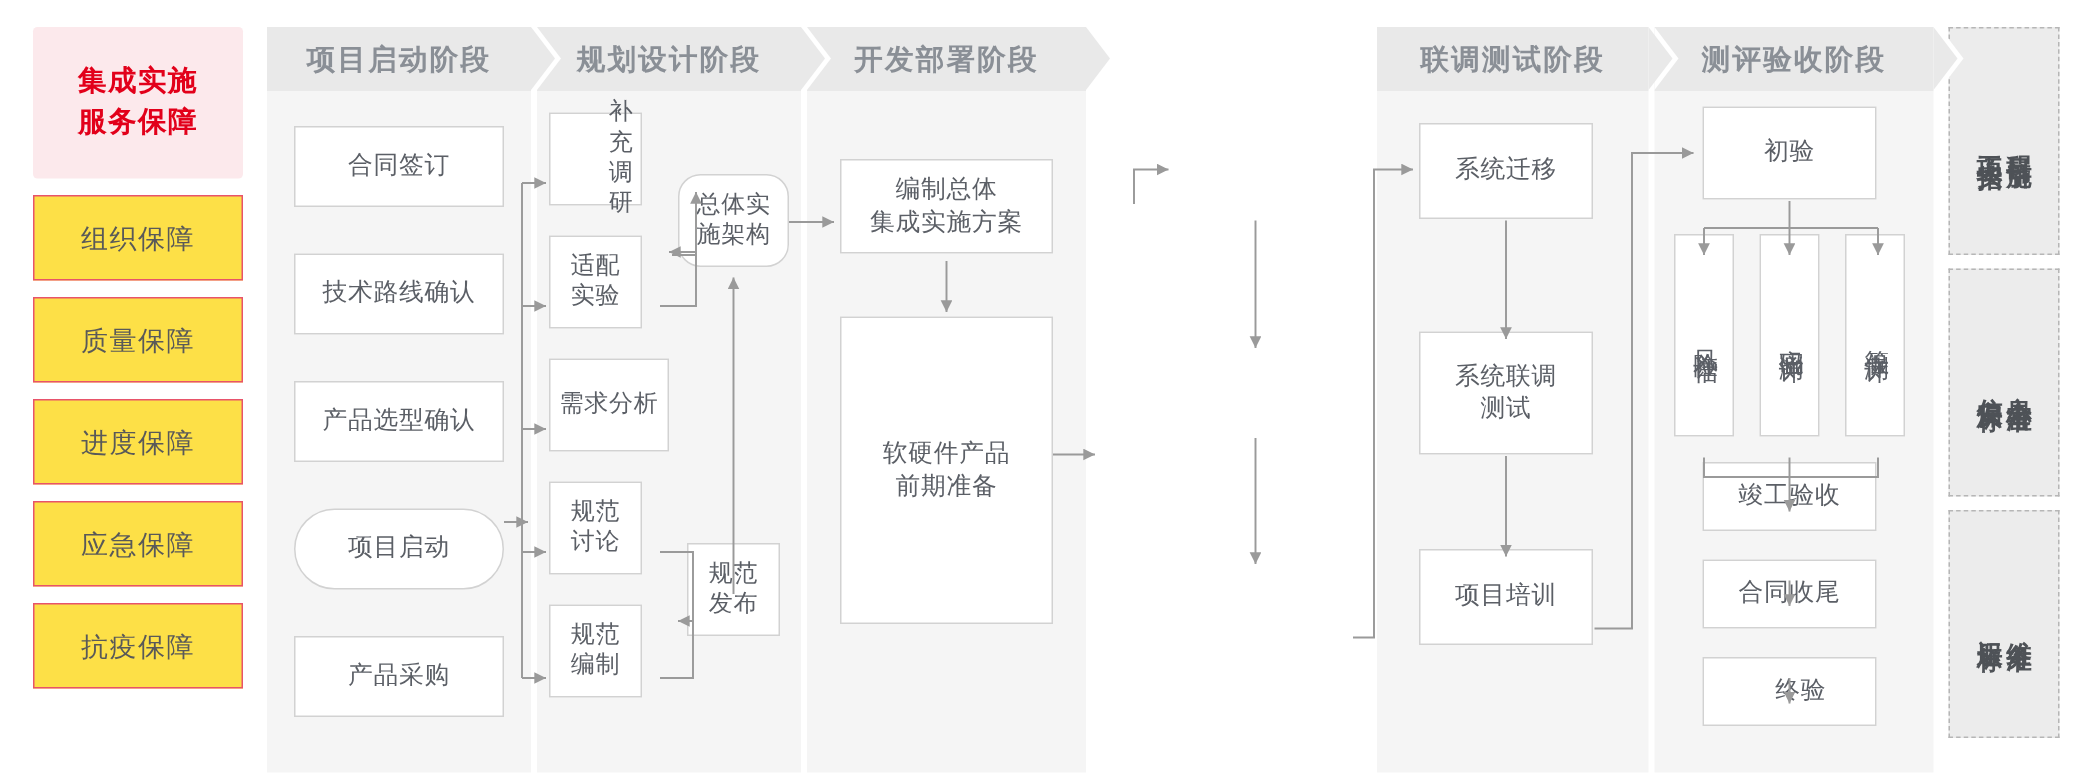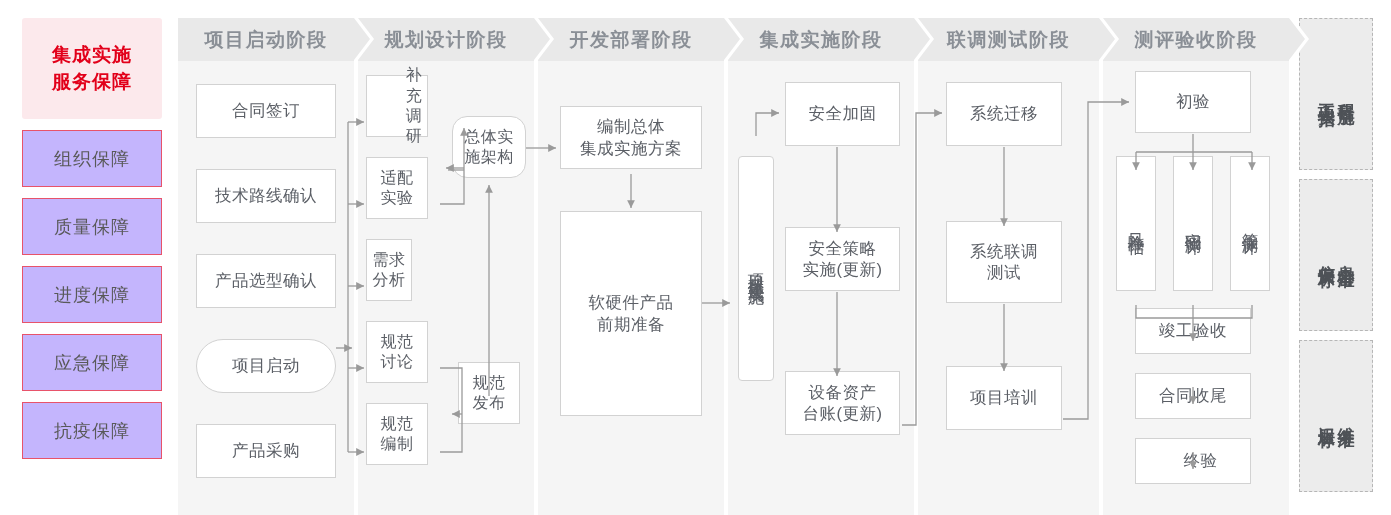--- a/index.html
+++ b/index.html
@@ -12,21 +12,21 @@
   #root{position:relative;width:1391px;height:515px;}
 
   
   .rail{position:absolute;left:22px;top:18px;width:140px;}
   .rail-title{
     height:101px;background:#fce9ec;border-radius:3px;
     display:flex;flex-direction:column;align-items:center;justify-content:center;
     color:#e2001a;font-weight:bold;font-size:19px;line-height:1.42;letter-spacing:1px;
   }
   .rail-item{
-    margin-top:11px;height:55px;background:#c4b5fd;border:1.3px solid #e8536a;
+    margin-top:11px;height:55px;background:#fde047;border:1.3px solid #e8536a;
     display:flex;align-items:center;justify-content:center;
     color:#595959;font-size:18px;letter-spacing:1px;
   }
 
   
   .col{position:absolute;top:18px;}
   .col-head{
     position:relative;height:43px;background:#e9e9e9;
     display:flex;align-items:center;justify-content:center;
     color:#8a8f96;font-weight:bold;font-size:19px;letter-spacing:1.5px;
@@ -128,21 +128,21 @@
     </div>
     <div class="col-body">
       <div class="node small" style="left:8px;top:14px;width:62px;height:62px;flex-direction:column;padding-left:34px;">
         <span>补充</span>
         <span>调研</span>
       </div>
       <div class="node small" style="left:8px;top:96px;width:62px;height:62px;flex-direction:column;">
         <span>适配</span>
         <span>实验</span>
       </div>
-      <div class="node small" style="left:8px;top:178px;width:46px;height:62px;flex-direction:column;">
+      <div class="node small" style="left:8px;top:178px;width:80px;height:62px;">
         <span>需求</span>
         <span>分析</span>
       </div>
       <div class="node small" style="left:8px;top:260px;width:62px;height:62px;flex-direction:column;">
         <span>规范</span>
         <span>讨论</span>
       </div>
       <div class="node small" style="left:8px;top:342px;width:62px;height:62px;flex-direction:column;">
         <span>规范</span>
         <span>编制</span>
@@ -167,41 +167,20 @@
         <span>编制总体</span>
         <span>集成实施方案</span>
       </div>
       <div class="node" style="left:22px;top:150px;width:142px;height:205px;flex-direction:column;">
         <span>软硬件产品</span>
         <span>前期准备</span>
       </div>
     </div>
   </div>
 
-  <div class="col" style="left:728px;width:186px;">
-    <div class="col-head">
-      <span>集成实施阶段</span>
-    </div>
-    <div class="col-body">
-      <div class="node vert" style="left:10px;top:95px;width:36px;height:225px;">
-        <span>项目整体集成实施</span>
-      </div>
-      <div class="node" style="left:57px;top:21px;width:115px;height:64px;">
-        <span>安全加固</span>
-      </div>
-      <div class="node" style="left:57px;top:166px;width:115px;height:64px;flex-direction:column;">
-        <span>安全策略</span>
-        <span>实施(更新)</span>
-      </div>
-      <div class="node" style="left:57px;top:310px;width:115px;height:64px;flex-direction:column;">
-        <span>设备资产</span>
-        <span>台账(更新)</span>
-      </div>
-    </div>
-  </div>
 
   <div class="col" style="left:918px;width:181px;">
     <div class="col-head">
       <span>联调测试阶段</span>
     </div>
     <div class="col-body">
       <div class="node" style="left:28px;top:21px;width:116px;height:64px;">
         <span>系统迁移</span>
       </div>
       <div class="node" style="left:28px;top:160px;width:116px;height:82px;flex-direction:column;">

